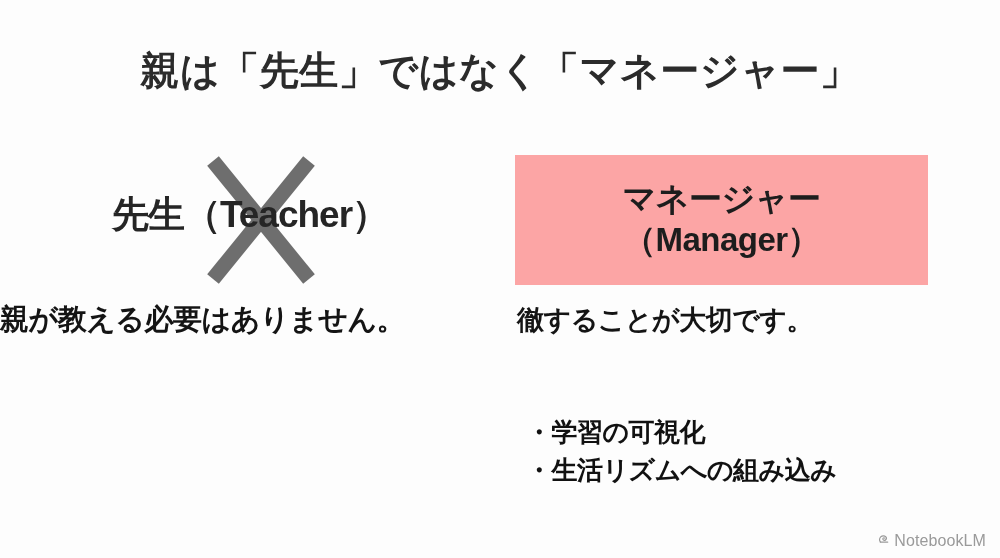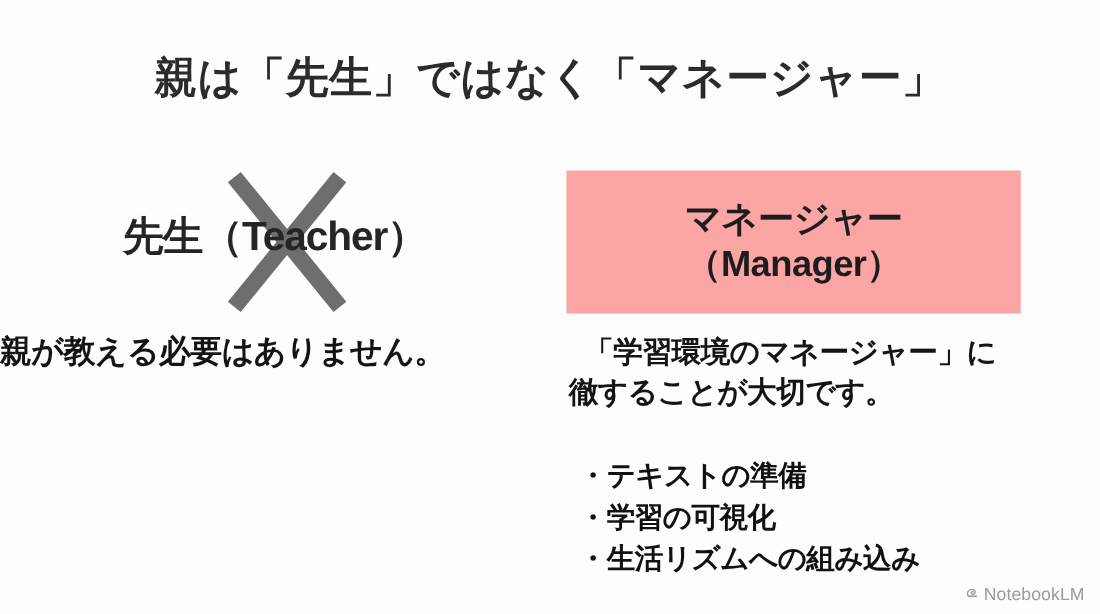--- a/index.html
+++ b/index.html
@@ -182,26 +182,24 @@
   </div>
 
   <div id="left-caption">親が教える必要はありません。</div>
 
   <div id="manager-box">
     <div class="manager-line">マネージャー</div>
     <div class="manager-line">（Manager）</div>
   </div>
 
   <div id="right-body">
-    <div class="body-line indented">「学習環境のマネージャー」に</div>
     <div class="body-line">徹することが大切です。</div>
   </div>
 
   <ul id="bullet-list">
-    <li>・テキストの準備</li>
     <li>・学習の可視化</li>
     <li>・生活リズムへの組み込み</li>
   </ul>
 
   <div id="watermark">
     <svg id="watermark-icon" viewBox="0 0 16 16">
       <path d="M3.2 13.2 C1.6 11.6 1.6 8.6 3.6 6.6 C5.6 4.6 8.6 4.6 10.2 6.2
                C11.4 7.4 11.4 9.2 10.3 10.3 C9.3 11.3 7.8 11.3 7.0 10.5
                C6.3 9.8 6.3 8.8 6.9 8.2 C7.5 7.6 8.4 7.6 8.9 8.1" fill="none" stroke="#9a9a9a" stroke-width="1.6" stroke-linecap="round"></path>
       <path d="M3.0 13.4 L13.0 13.4" stroke="#9a9a9a" stroke-width="1.6" stroke-linecap="round"></path>

